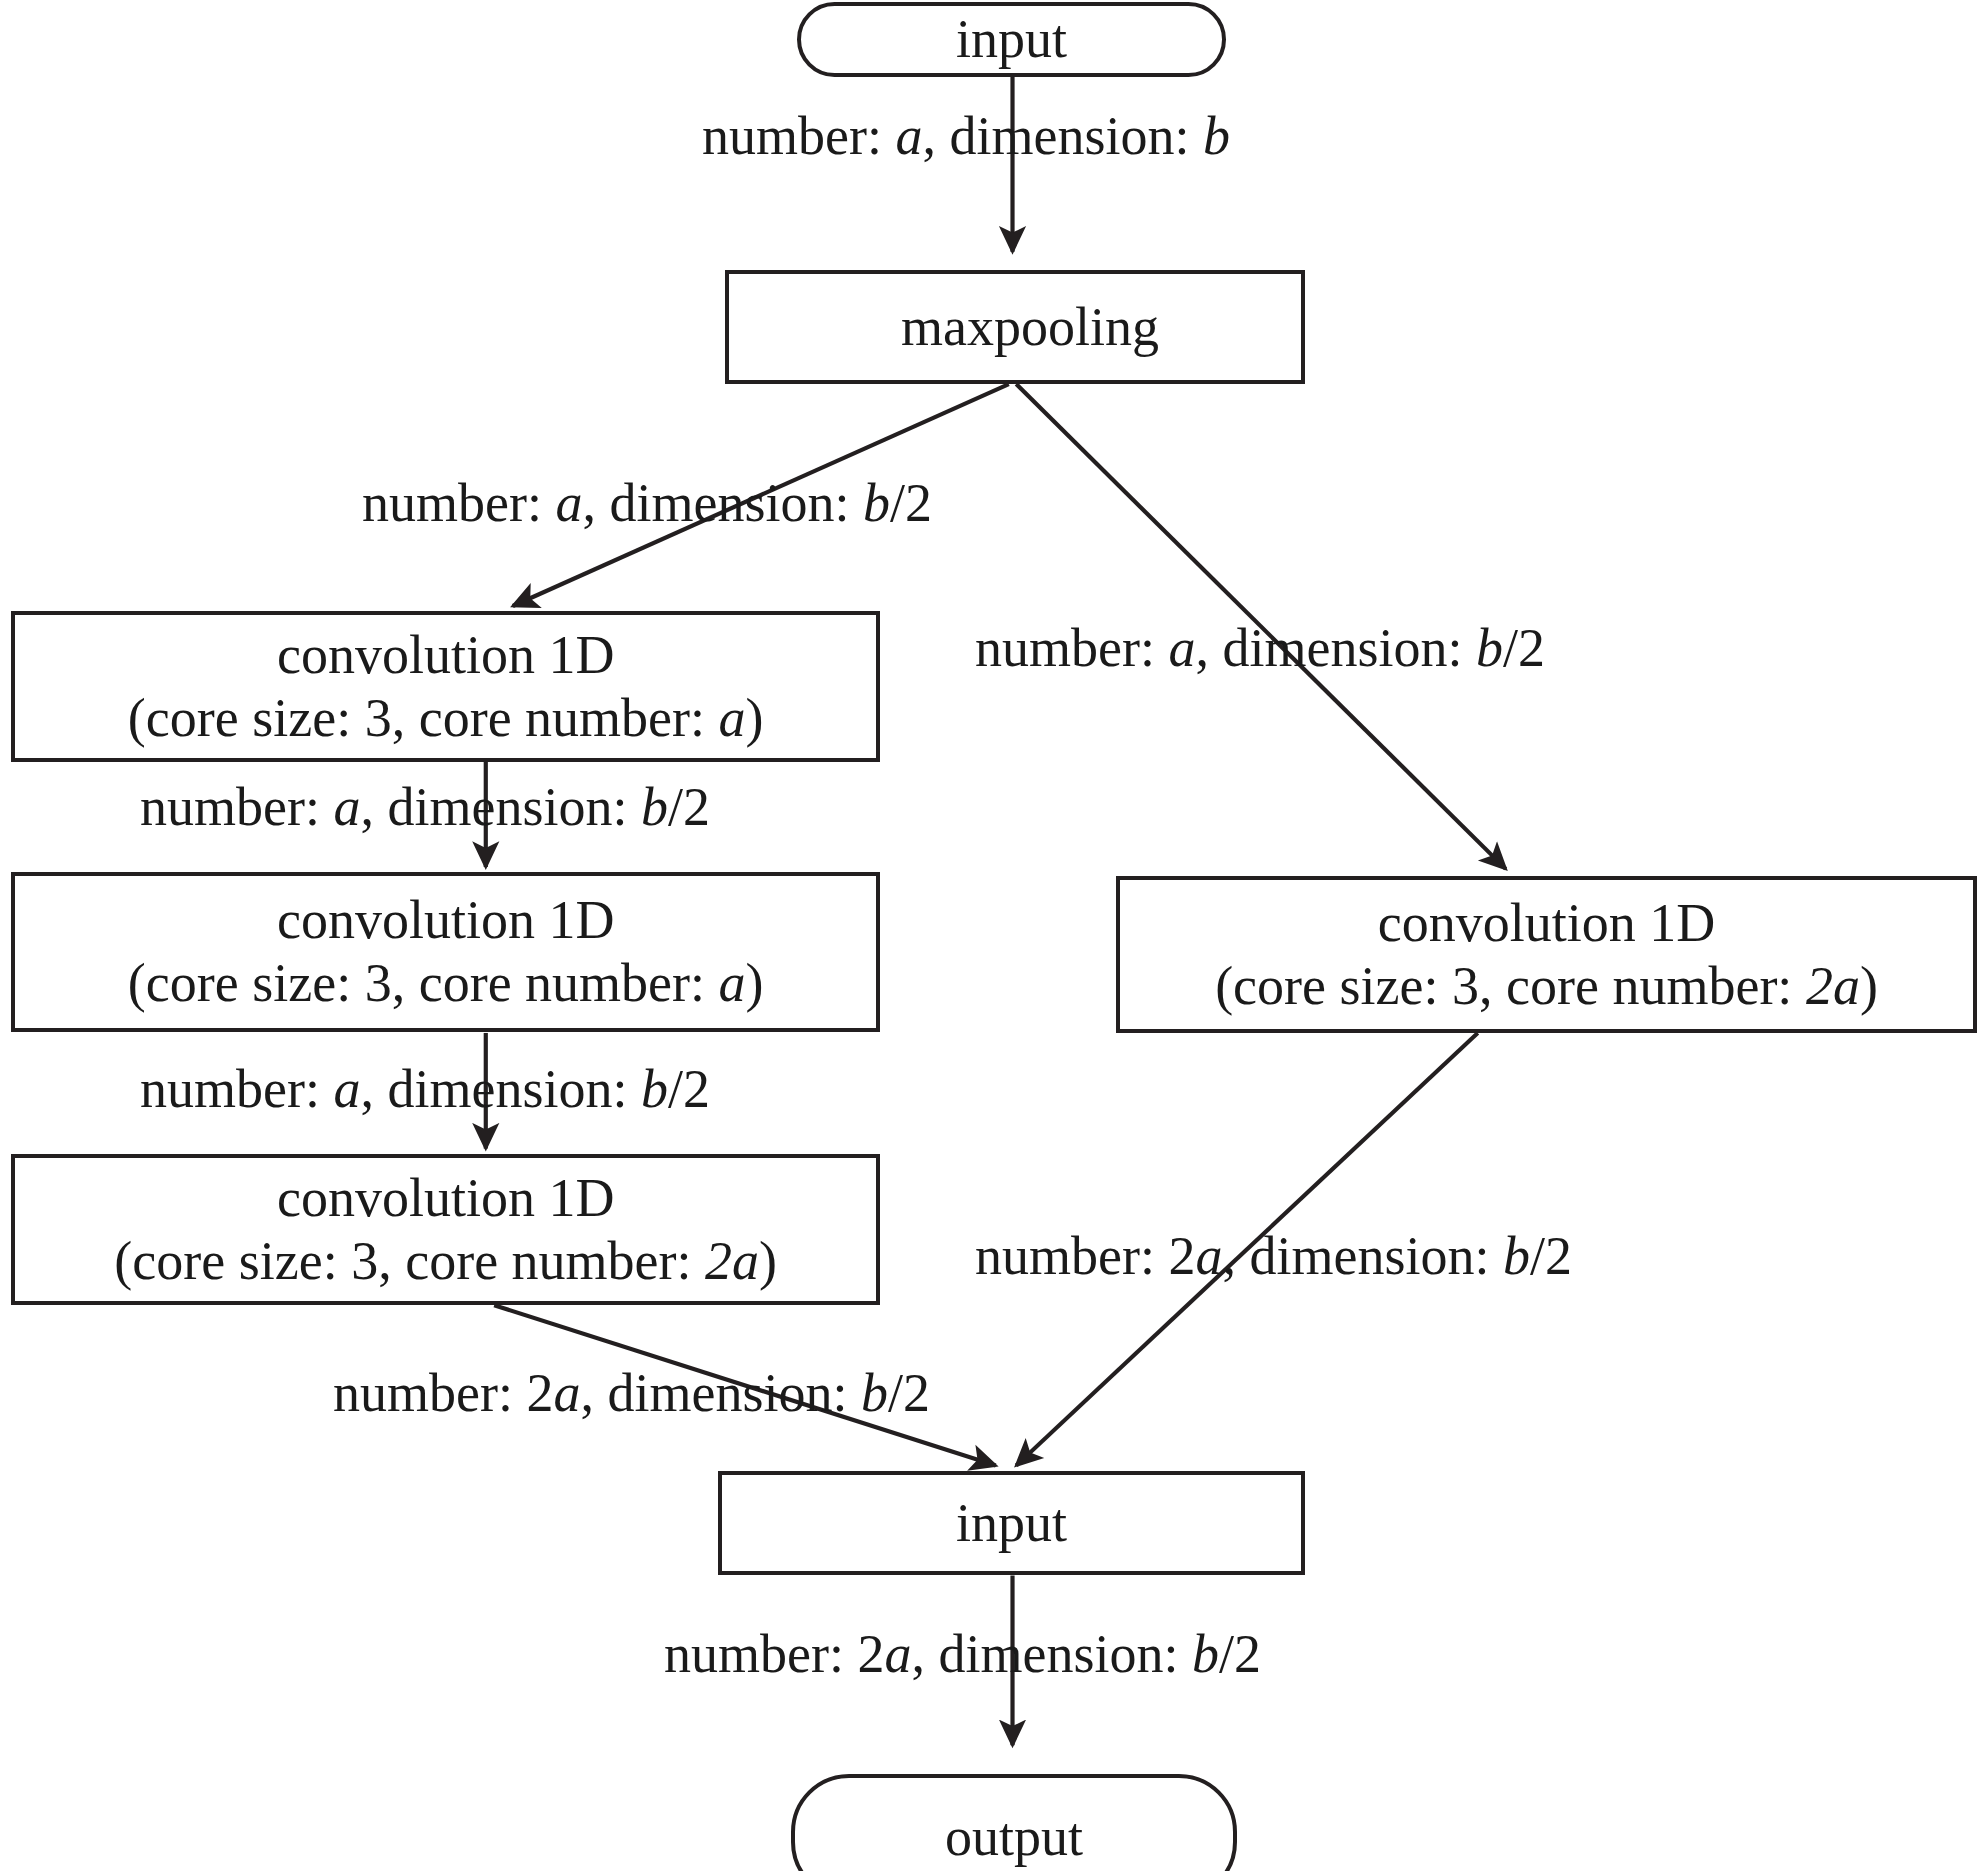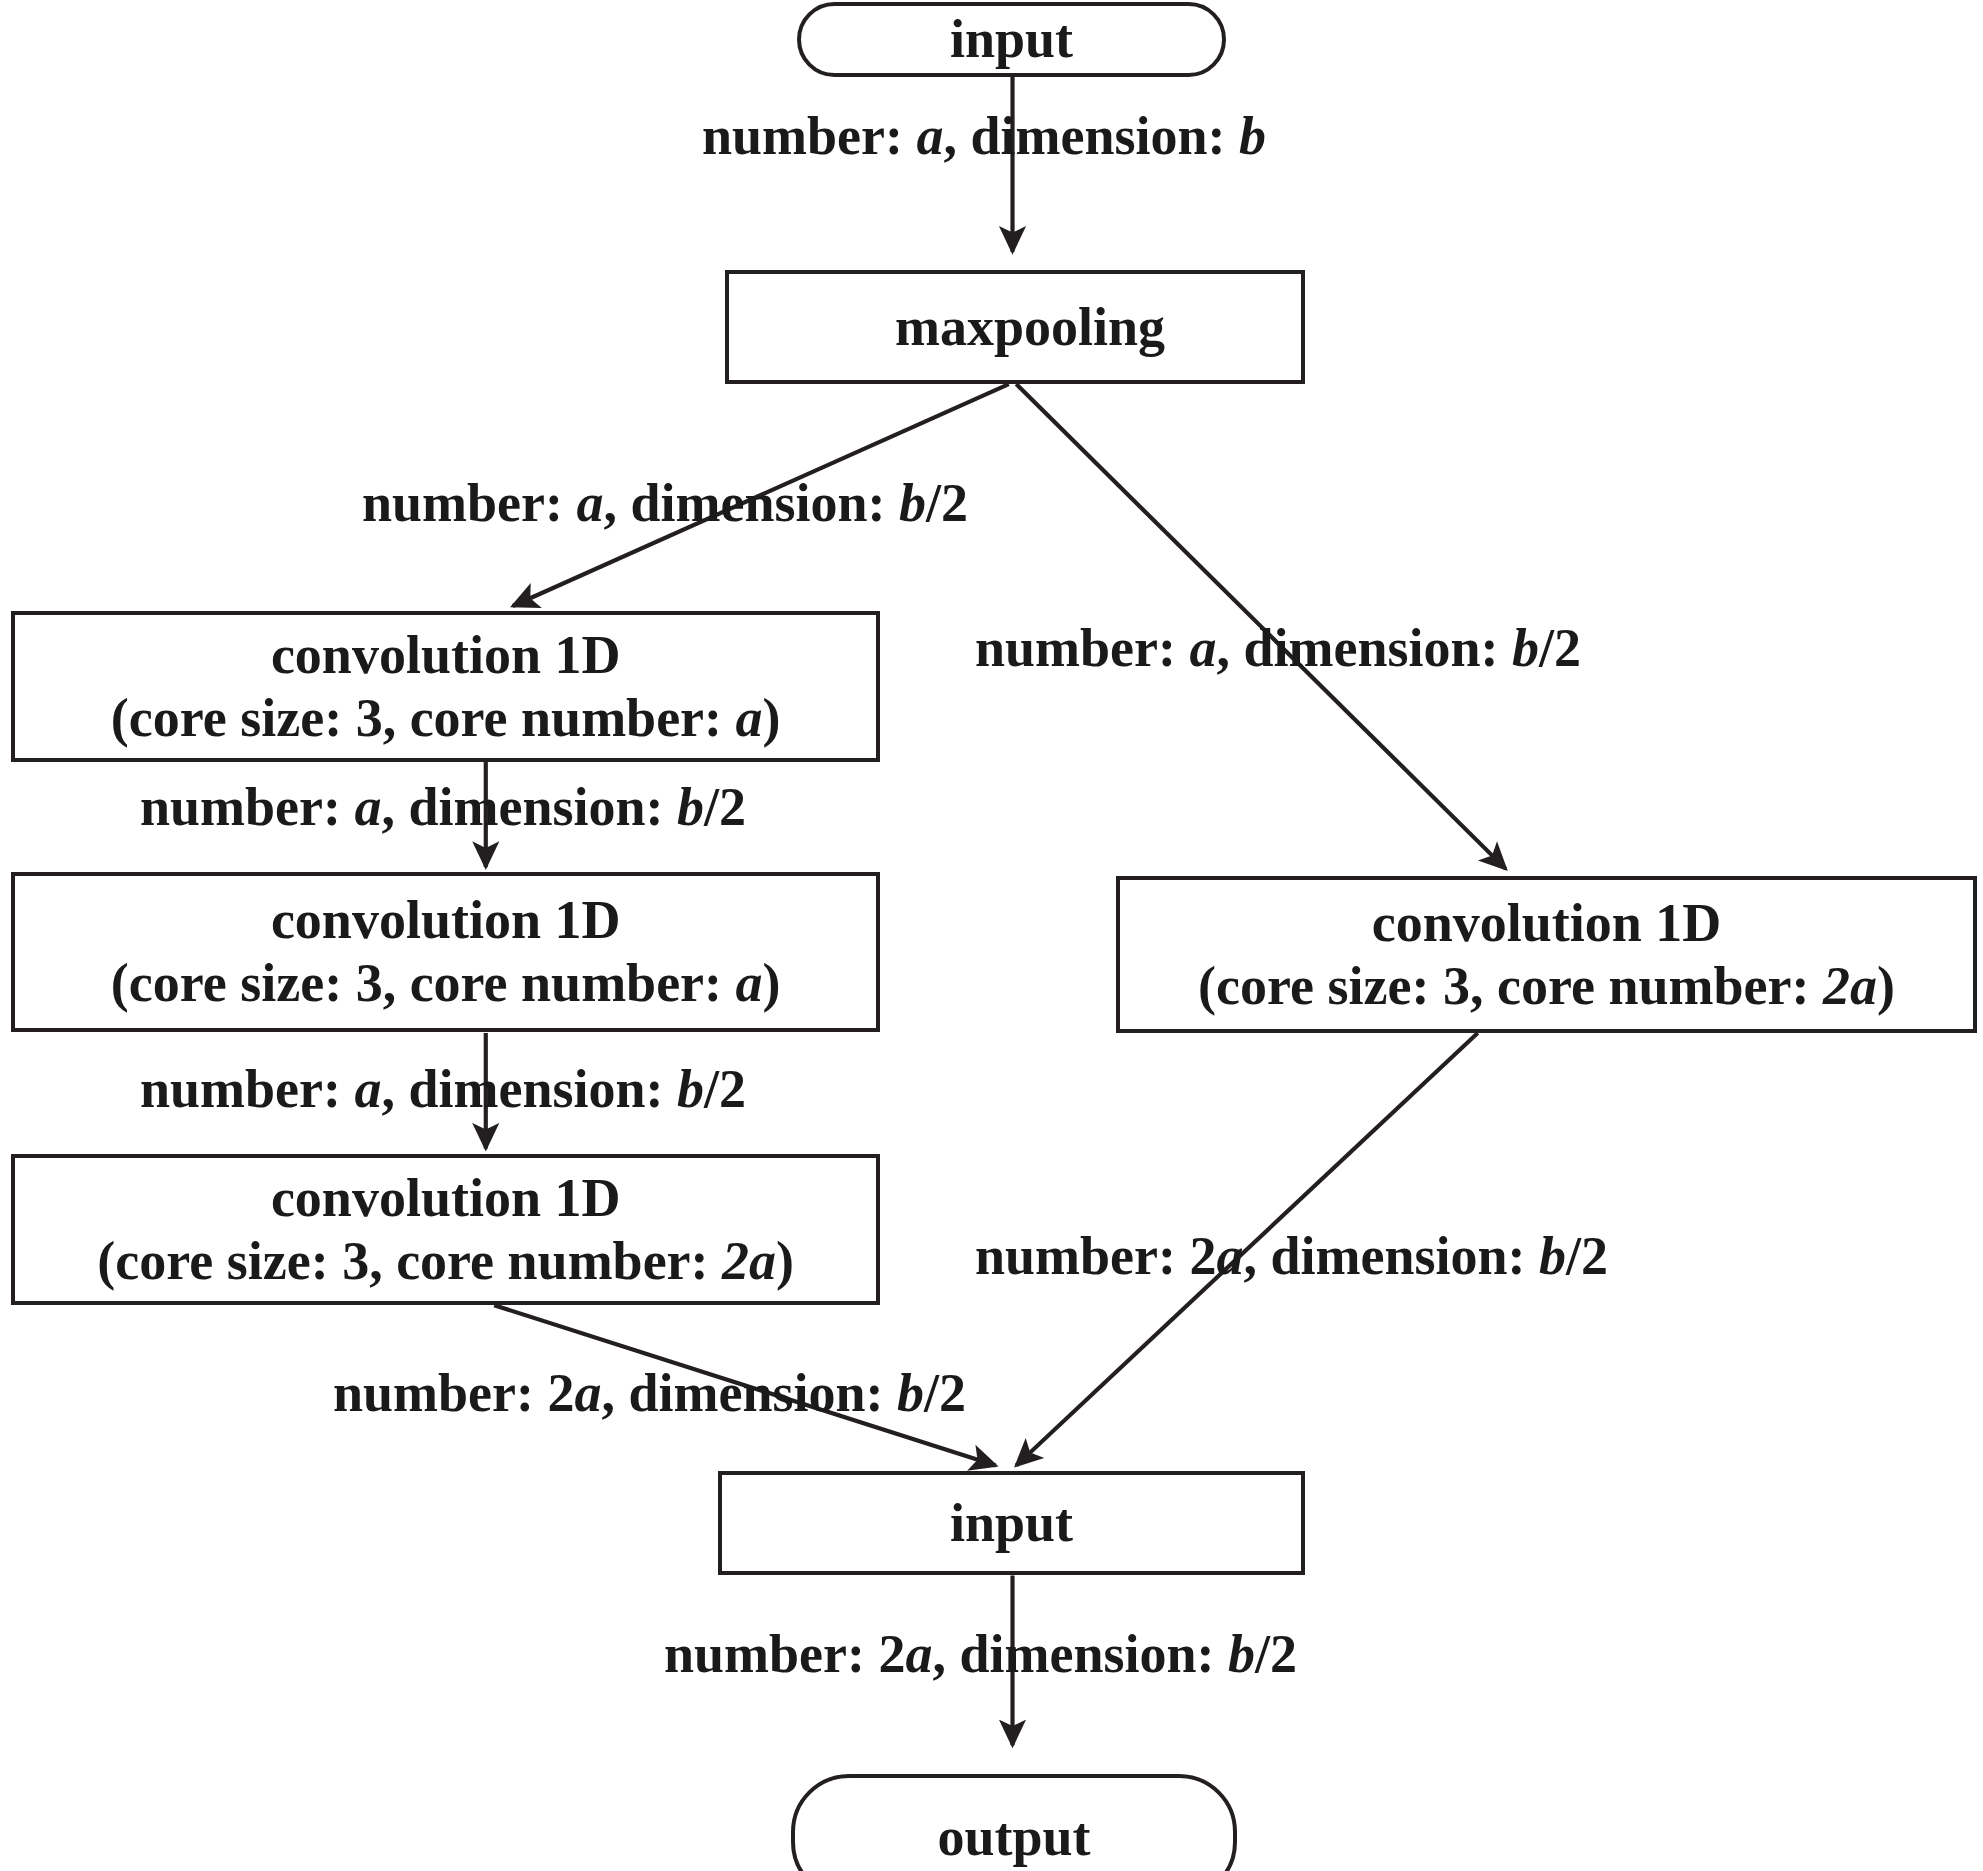--- a/index.html
+++ b/index.html
@@ -45,21 +45,21 @@
     display: block;
     white-space: nowrap;
   }
   .lbl {
     position: absolute;
     white-space: nowrap;
     color: #1a1a1a;
     line-height: 1;
   }
   .it { font-style: italic; }
-  .f58 { font-size: 54px; font-weight: bold; }
+  .f58 { font-size: 54px; }
 </style>
 </head>
 <body>
 
 <div id="canvas">
 
   <svg id="edges" viewBox="0 0 2128 2008" xmlns="http://www.w3.org/2000/svg">
     <defs>
       <marker id="ah" viewBox="0 0 12 12" refX="10.2" refY="6" markerWidth="7.2" markerHeight="7.2" orient="auto-start-reverse" markerUnits="strokeWidth">
         <path d="M 0 0.6 L 11.4 6 L 0 11.4 L 2.6 6 Z" fill="#231f20"></path>

